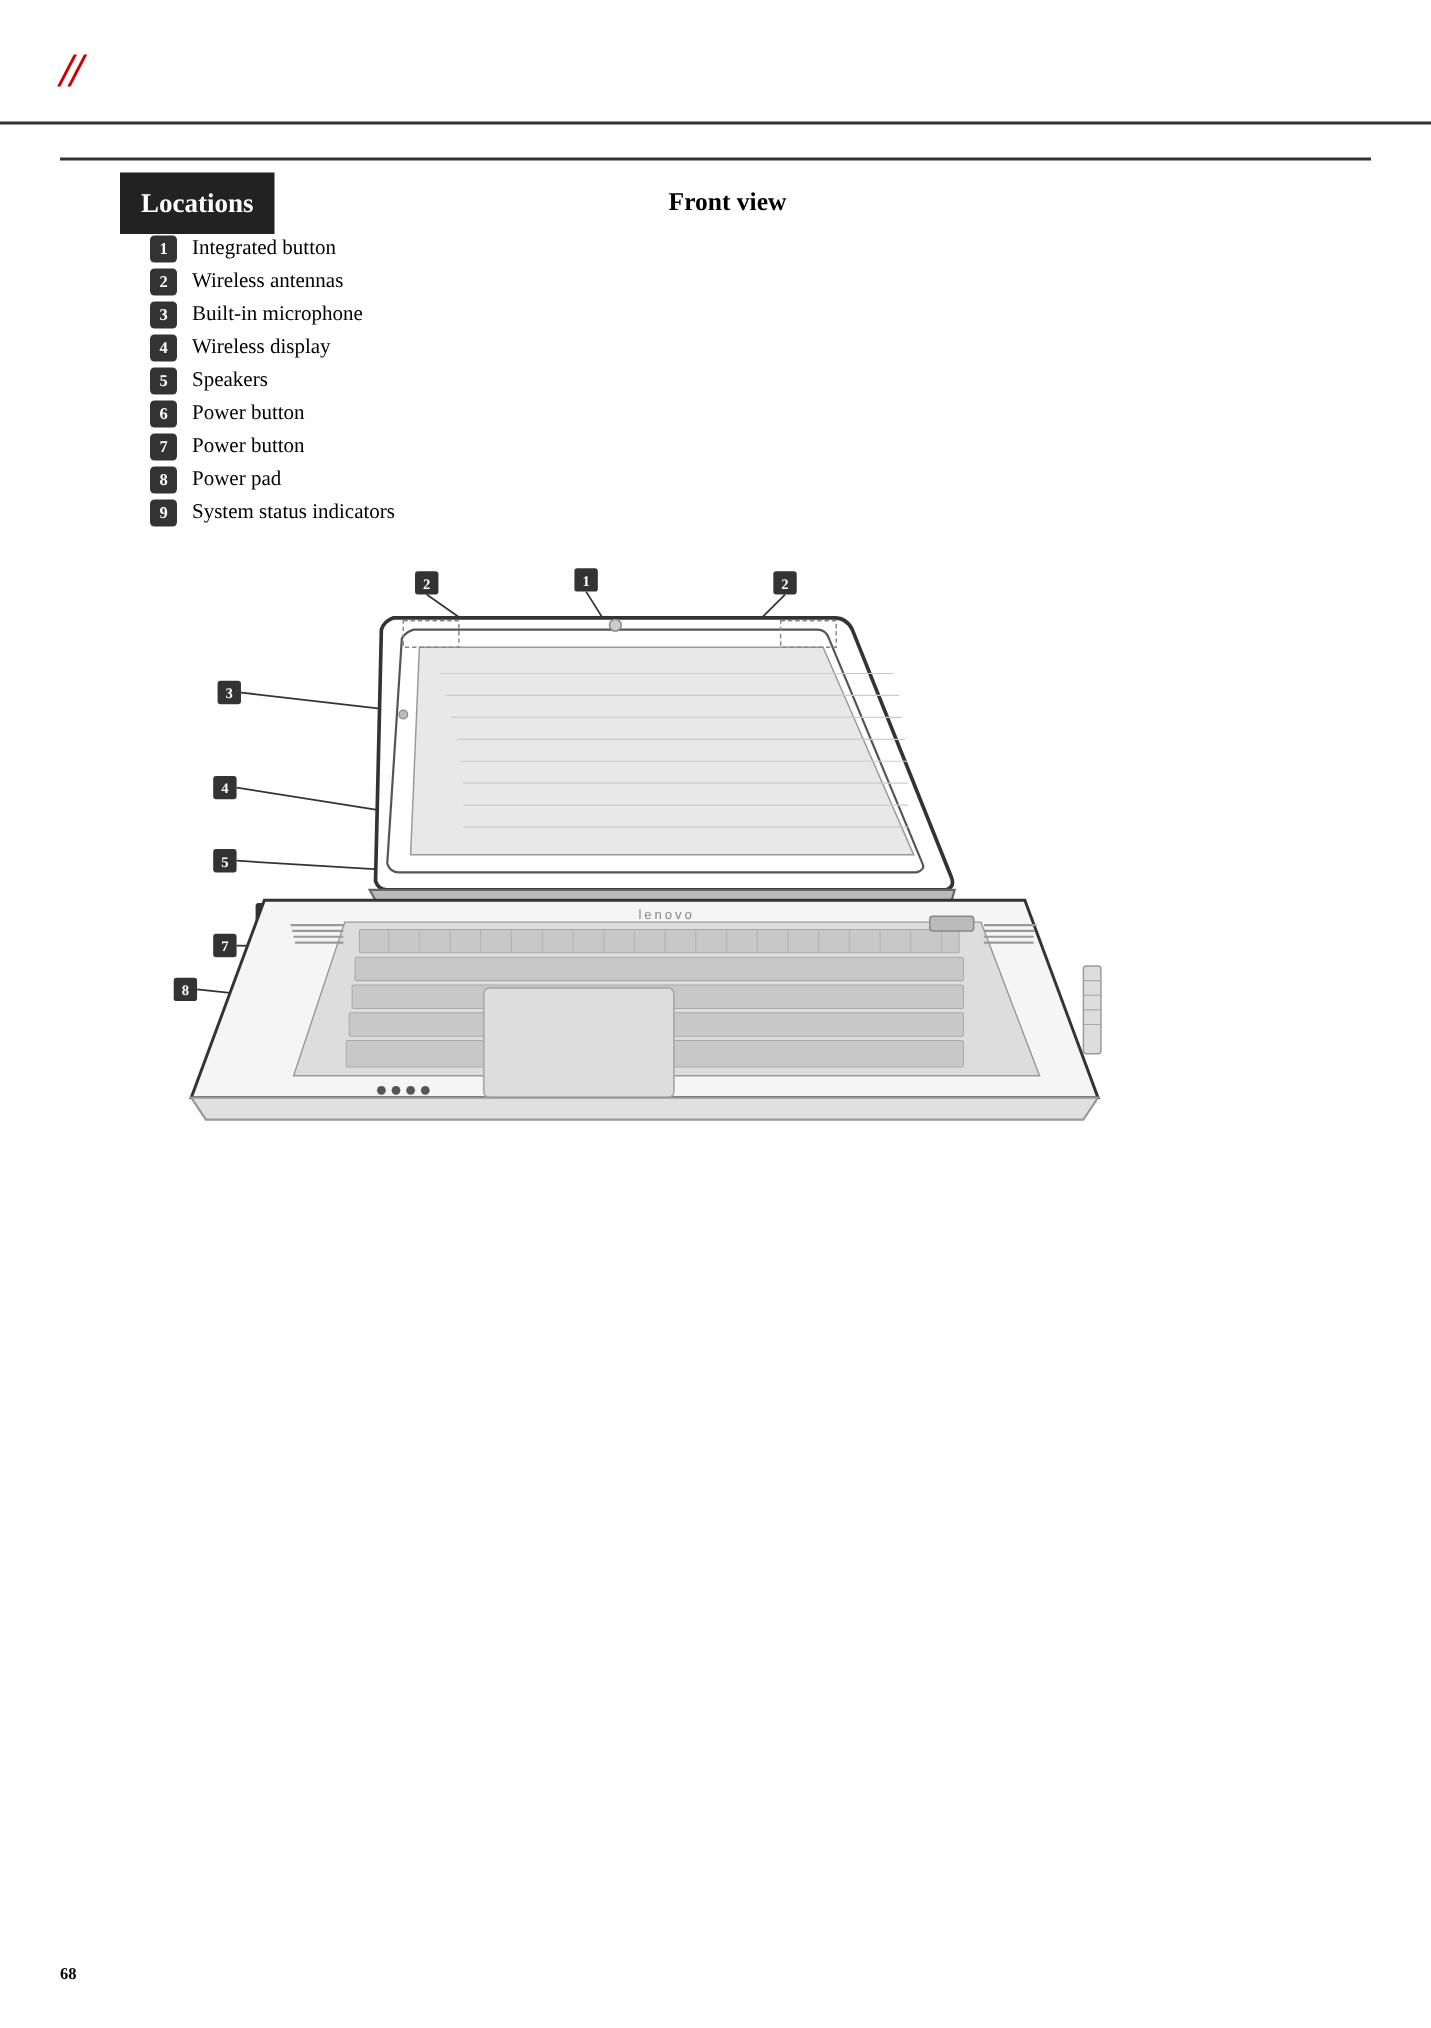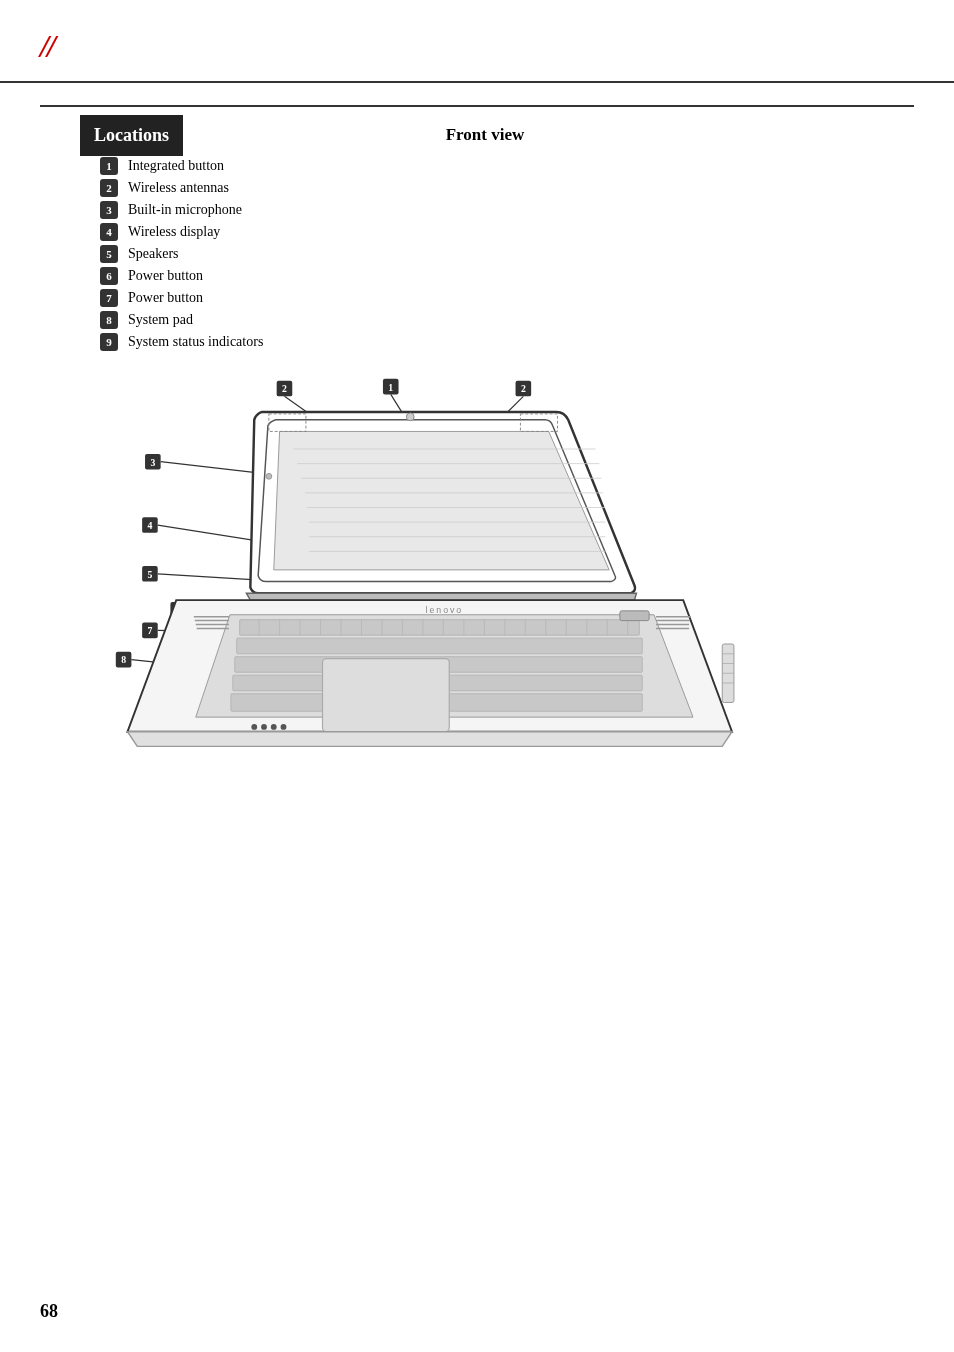--- a/index.html
+++ b/index.html
@@ -98,21 +98,21 @@
       height: 390px;
       margin: 0 auto;
       margin-left: -20px;
     }
 
     
     .page-number {
       position: absolute;
       bottom: 30px;
       left: 40px;
-      font-size: 18px;
+      font-size: 11px;
       font-weight: bold;
     }
 
     
     .laptop-svg {
       width: 100%;
       height: 100%;
     }
   </style>
 </head>
@@ -158,21 +158,21 @@
     <li>
       <span class="num-badge">6</span>
       <span>Power button</span>
     </li>
     <li>
       <span class="num-badge">7</span>
       <span>Power button</span>
     </li>
     <li>
       <span class="num-badge">8</span>
-      <span>System pad</span>
+      <span>Power pad</span>
     </li>
     <li>
       <span class="num-badge">9</span>
       <span>System status indicators</span>
     </li>
   </ul>
 
   <div class="diagram-container">
     <svg viewBox="0 0 680 400" class="laptop-svg" xmlns="http://www.w3.org/2000/svg">
 

